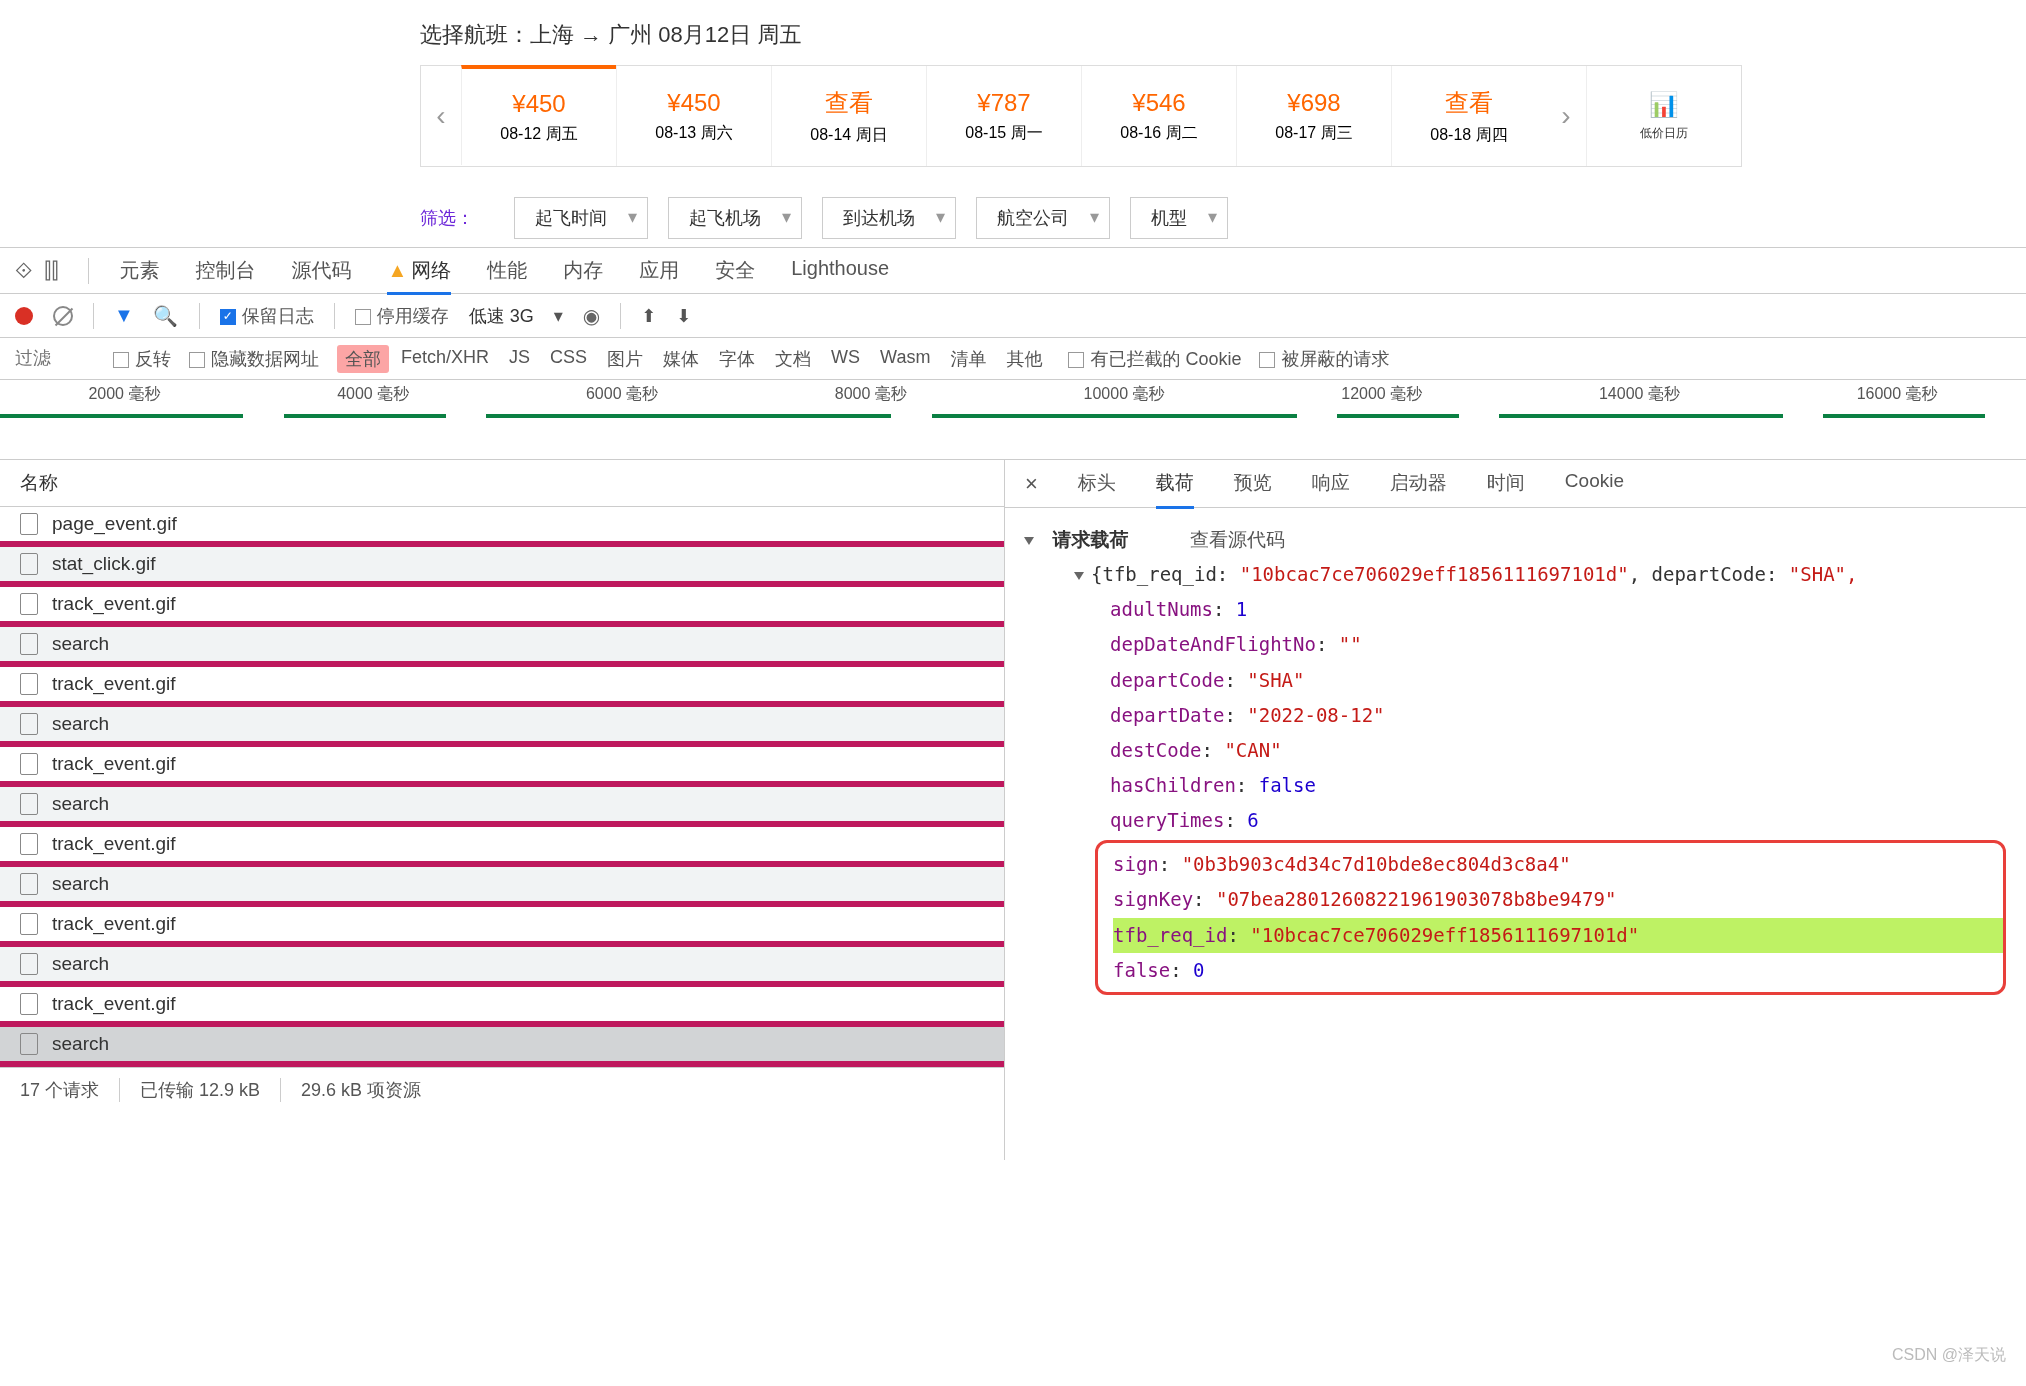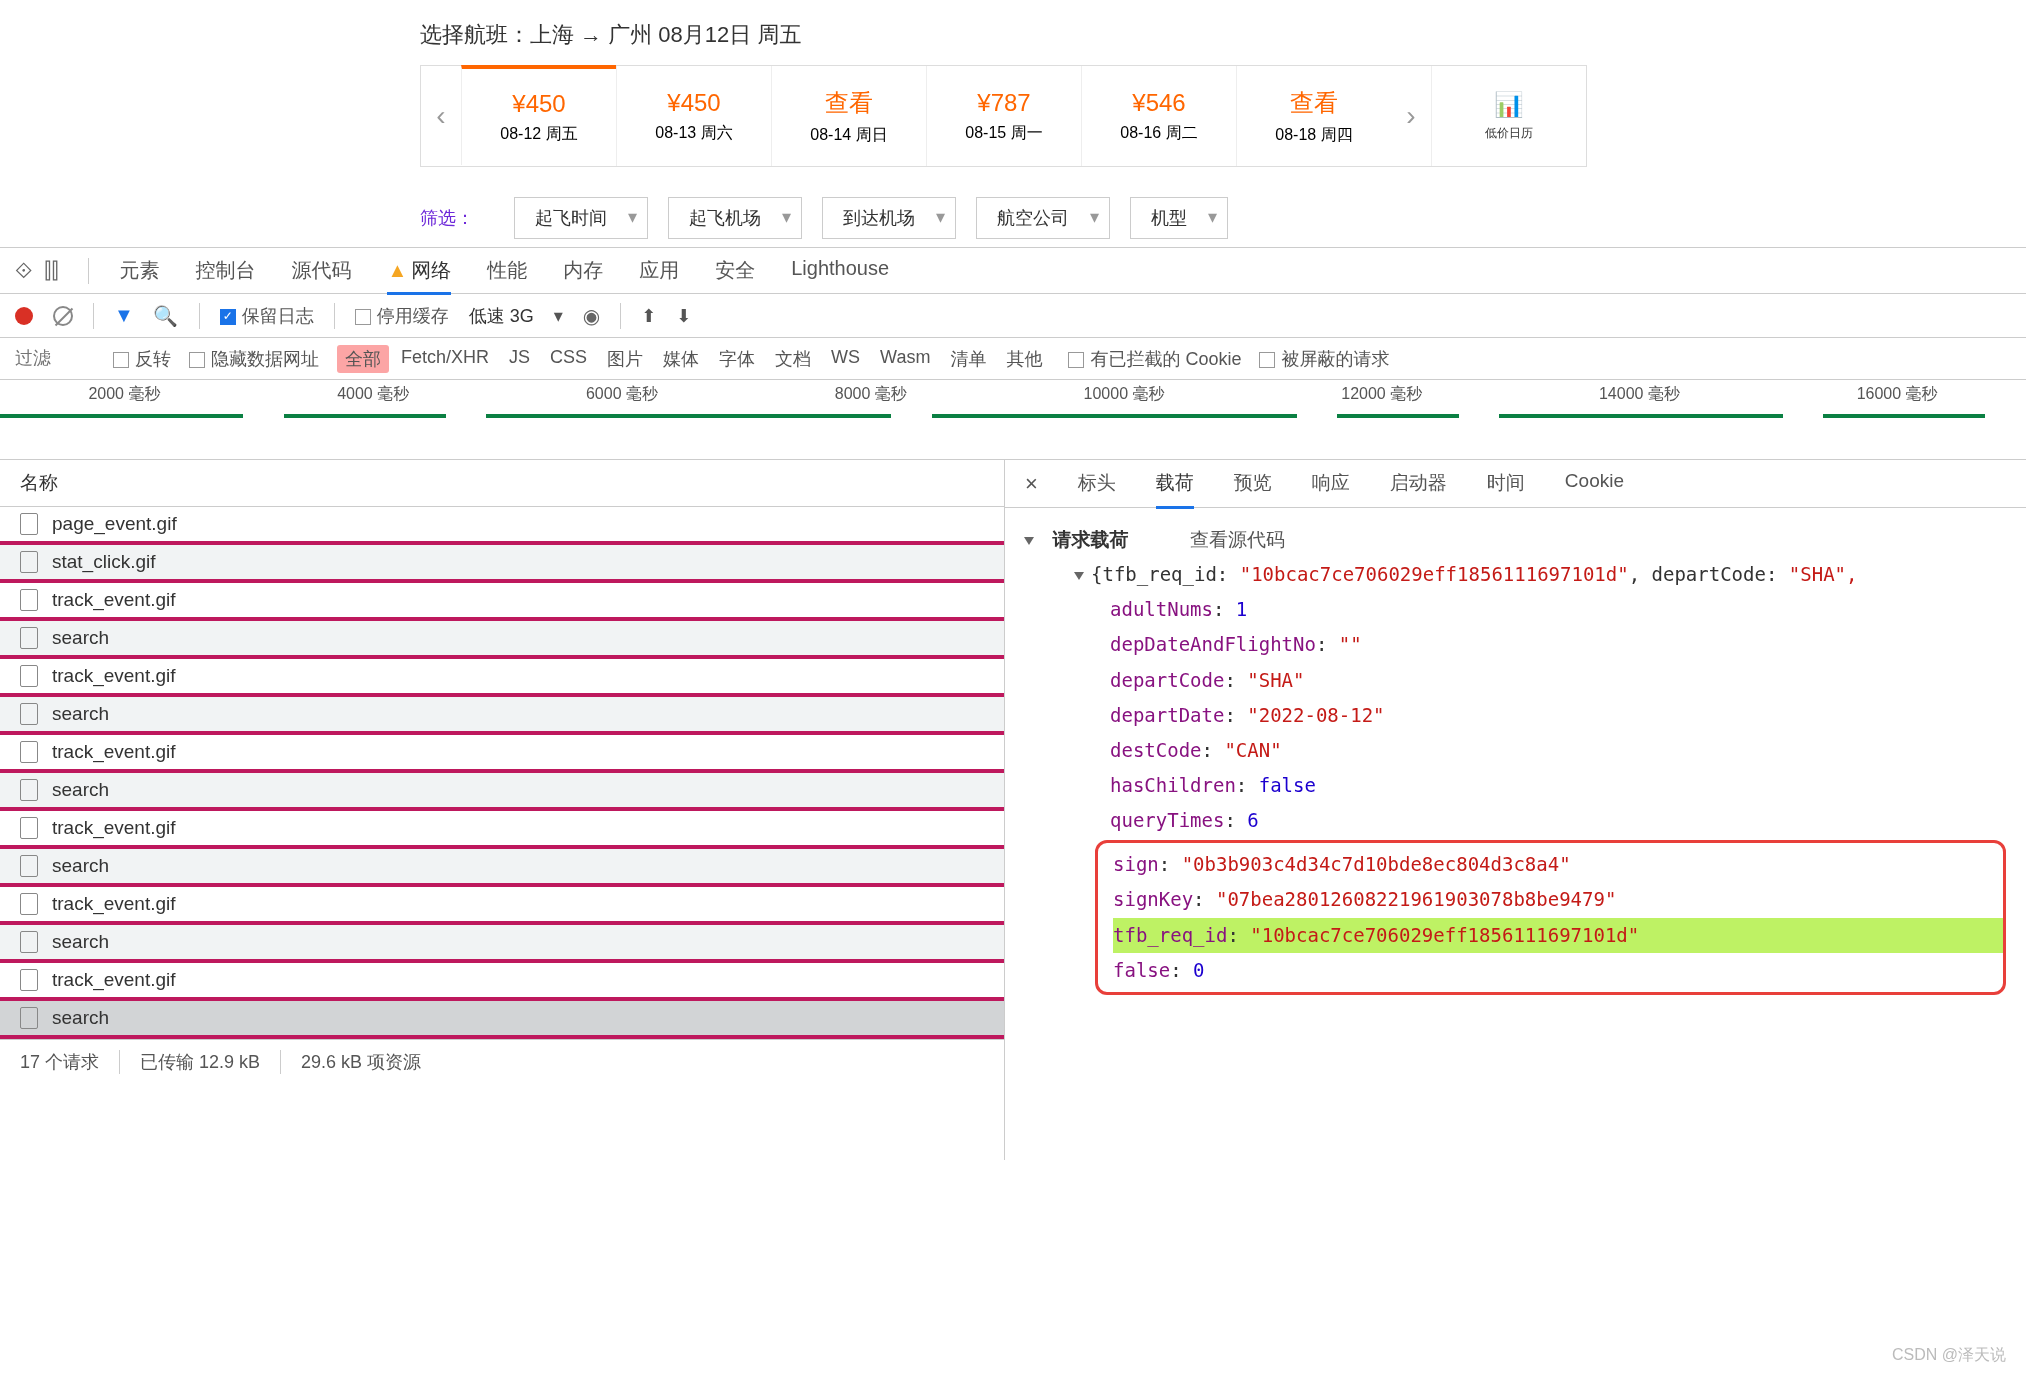--- a/index.html
+++ b/index.html
@@ -51,21 +51,21 @@
   
   .timeline { height: 80px; border-bottom: 1px solid #ccc; position: relative; }
   .timeline-ticks { display: flex; justify-content: space-around; font-size: 16px; color: #555; padding-top: 4px; }
   .timeline-bars { position: absolute; top: 34px; left: 0; right: 0; height: 8px; }
   .timeline-bar { position: absolute; height: 4px; background: #0b8043; }
   
   
   .dt-main { display: flex; height: 700px; }
   .request-list { width: 1005px; border-right: 1px solid #ccc; overflow: auto; }
   .list-header { padding: 10px 20px; font-size: 19px; border-bottom: 1px solid #ccc; color: #333; }
-  .list-item { display: flex; align-items: flex-end; padding: 6px 20px; font-size: 19px; color: #333; border-bottom: 4px solid #be185d; cursor: pointer; }
+  .list-item { display: flex; align-items: flex-end; padding: 6px 20px; font-size: 19px; color: #333; border-bottom: 6px solid #be185d; cursor: pointer; }
   .list-item:nth-child(even) { background: #f1f3f4; }
   .list-item.selected { background: #d2d4d6; }
   .doc-icon { width: 18px; height: 22px; border: 1px solid #888; margin-right: 14px; border-radius: 2px; position: relative; flex-shrink: 0; }
   .status-bar { border-top: 1px solid #ccc; padding: 10px 20px; font-size: 18px; color: #555; display: flex; gap: 20px; }
   .status-bar span { border-right: 1px solid #ccc; padding-right: 20px; }
   
   .payload-panel { flex: 1; }
   .payload-tabs { display: flex; align-items: center; height: 48px; border-bottom: 1px solid #ccc; padding: 0 20px; gap: 40px; font-size: 19px; color: #555; }
   .payload-tab { cursor: pointer; }
   .payload-tab.active { color: #333; font-weight: 500; border-bottom: 3px solid #1a73e8; padding-bottom: 10px; margin-bottom: -12px; }
@@ -108,20 +108,24 @@
           <span class="flight-price">查看</span>
           <span class="flight-date">08-14 周日</span>
         </div>
         <div class="flight-card">
           <span class="flight-price">¥787</span>
           <span class="flight-date">08-15 周一</span>
         </div>
         <div class="flight-card">
           <span class="flight-price">¥546</span>
           <span class="flight-date">08-16 周二</span>
+        </div>
+        <div class="flight-card">
+          <span class="flight-price">¥698</span>
+          <span class="flight-date">08-17 周三</span>
         </div>
         <div class="flight-card">
           <span class="flight-price">查看</span>
           <span class="flight-date">08-18 周四</span>
         </div>
       </div>
     <div class="nav-arrow">›</div>
     <div class="calendar-card">
       <span class="calendar-icon">📊</span>
       <span>低价日历</span>

